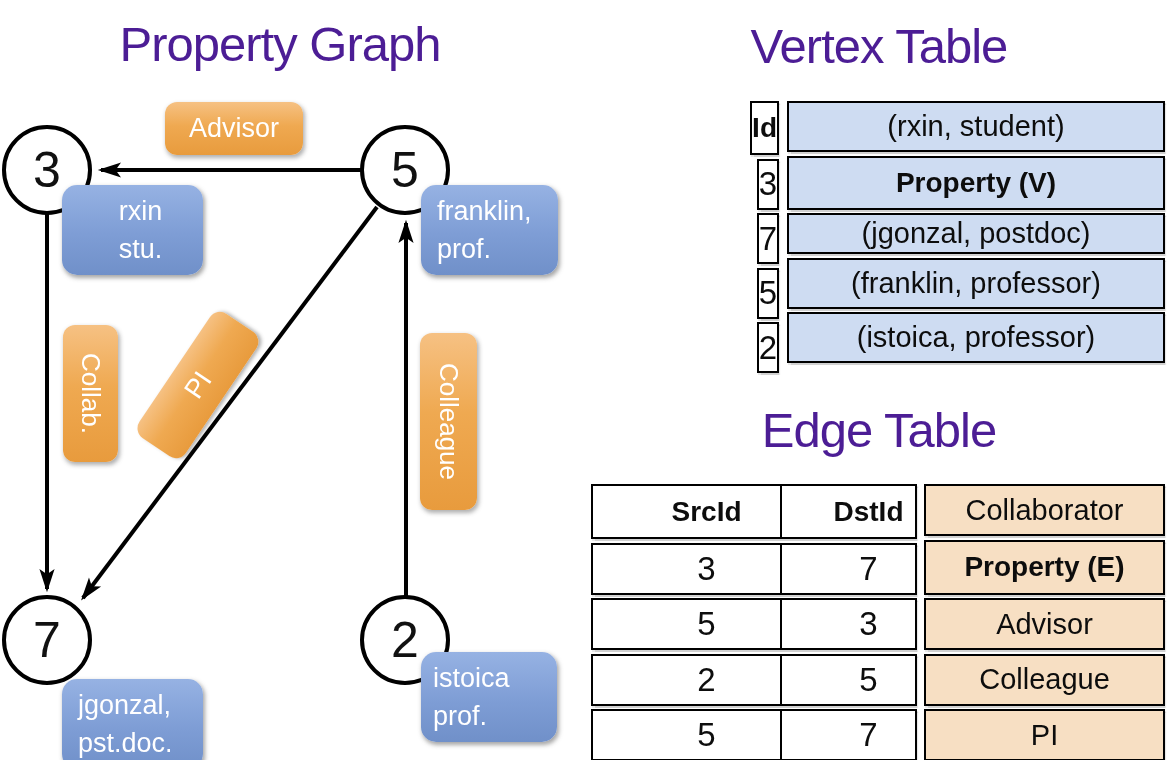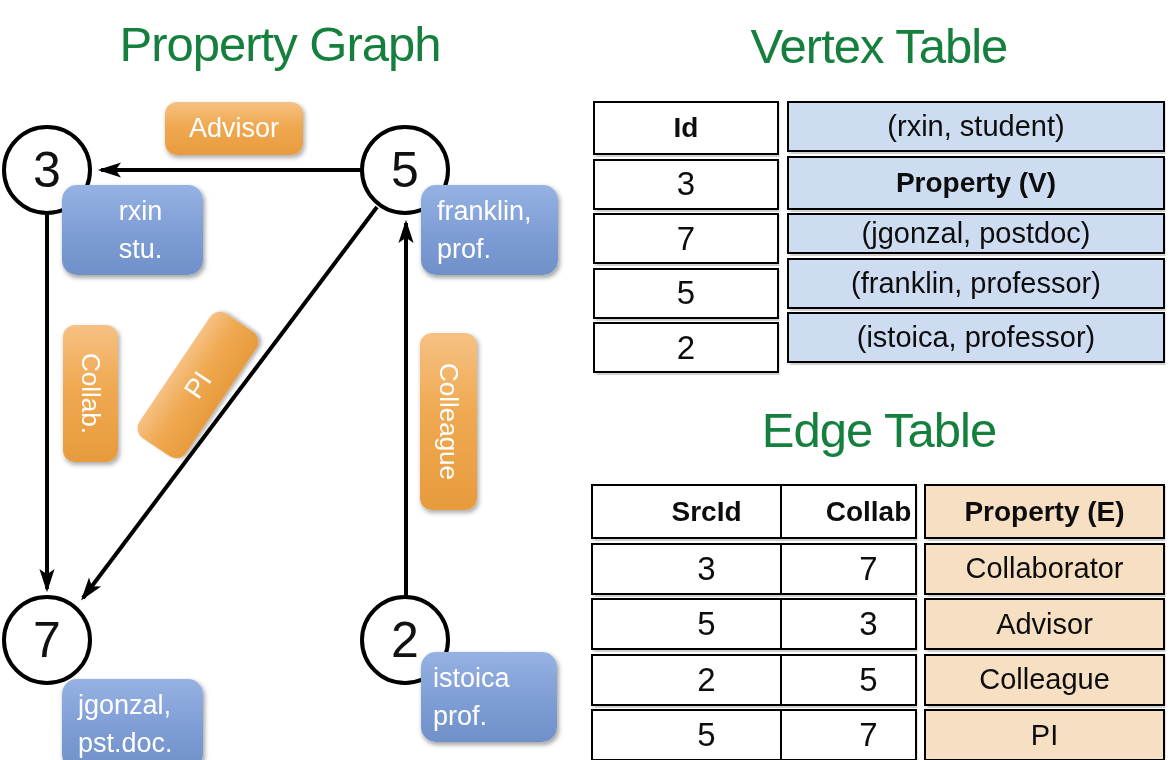--- a/index.html
+++ b/index.html
@@ -2,21 +2,21 @@
 <html><head>
 <meta charset="utf-8">
 <style>
   html,body{margin:0;padding:0;background:#ffffff;}
   #canvas{
     position:relative;width:1170px;height:760px;overflow:hidden;
     font-family:"Liberation Sans",sans-serif;color:#0d0d0d;background:#fff;
   }
   .title{
     position:absolute;text-align:center;font-size:49px;font-weight:400;
-    letter-spacing:-1px;color:#15803d;white-space:nowrap;
+    letter-spacing:-1px;color:#4c1d95;white-space:nowrap;
   }
   
   #graph-panel{position:absolute;left:0;top:0;width:580px;height:760px;}
   #edges-layer{position:absolute;left:0;top:0;z-index:1;}
   .node{
     position:absolute;z-index:2;width:82px;height:82px;border:4px solid #000;
     border-radius:50%;background:#fff;display:flex;align-items:center;justify-content:center;
     font-size:50px;font-weight:300;color:#111;
   }
   .vprop{
@@ -109,21 +109,21 @@
       <span>PI</span>
     </div>
     <div class="elabel" style="left:420px;top:333px;width:57px;height:177px;">
       <span class="rot90">Colleague</span>
     </div>
   </div>
 
   <div>
     <div class="title" style="left:593px;top:18px;width:572px;">Vertex Table</div>
 
-    <div class="tgroup" style="left:593px;top:101px;width:186px;">
+    <div class="tgroup" style="left:593px;top:101px;width:186px;align-items:flex-end;">
       <div class="cell hdr gap" style="height:54px;">Id</div>
       <div class="cell num gap" style="height:51px;">3</div>
       <div class="cell num gap" style="height:51px;">7</div>
       <div class="cell num gap" style="height:51px;">5</div>
       <div class="cell num" style="height:51px;">2</div>
     </div>
 
     <div class="tgroup" style="left:787px;top:101px;width:378px;">
       <div class="cell ptxt bluefill gap" style="height:51px;">(rxin, student)</div>
       <div class="cell hdr bluefill gap" style="height:54px;">Property (V)</div>
@@ -132,42 +132,42 @@
       <div class="cell ptxt bluefill" style="height:51px;">(istoica, professor)</div>
     </div>
   </div>
 
   <div>
     <div class="title" style="left:593px;top:402px;width:572px;">Edge Table</div>
 
     <div class="tgroup" style="left:591px;top:484px;width:326px;">
       <div class="cell idrow gap" style="height:55px;">
         <div class="subcell hdr">SrcId</div>
-        <div class="subcell hdr">Collab</div>
+        <div class="subcell hdr">DstId</div>
       </div>
       <div class="cell idrow gap" style="height:52px;">
         <div class="subcell num">3</div>
         <div class="subcell num">7</div>
       </div>
       <div class="cell idrow gap" style="height:52px;">
         <div class="subcell num">5</div>
         <div class="subcell num">3</div>
       </div>
       <div class="cell idrow gap" style="height:52px;">
         <div class="subcell num">2</div>
         <div class="subcell num">5</div>
       </div>
       <div class="cell idrow" style="height:52px;">
         <div class="subcell num">5</div>
         <div class="subcell num">7</div>
       </div>
     </div>
 
     <div class="tgroup" style="left:924px;top:484px;width:241px;">
+      <div class="cell ptxt tanfill gap" style="height:52px;">Collaborator</div>
       <div class="cell hdr tanfill gap" style="height:55px;">Property (E)</div>
-      <div class="cell ptxt tanfill gap" style="height:52px;">Collaborator</div>
       <div class="cell ptxt tanfill gap" style="height:52px;">Advisor</div>
       <div class="cell ptxt tanfill gap" style="height:52px;">Colleague</div>
       <div class="cell ptxt tanfill" style="height:52px;">PI</div>
     </div>
   </div>
 
 </div>
 
 </body></html>

